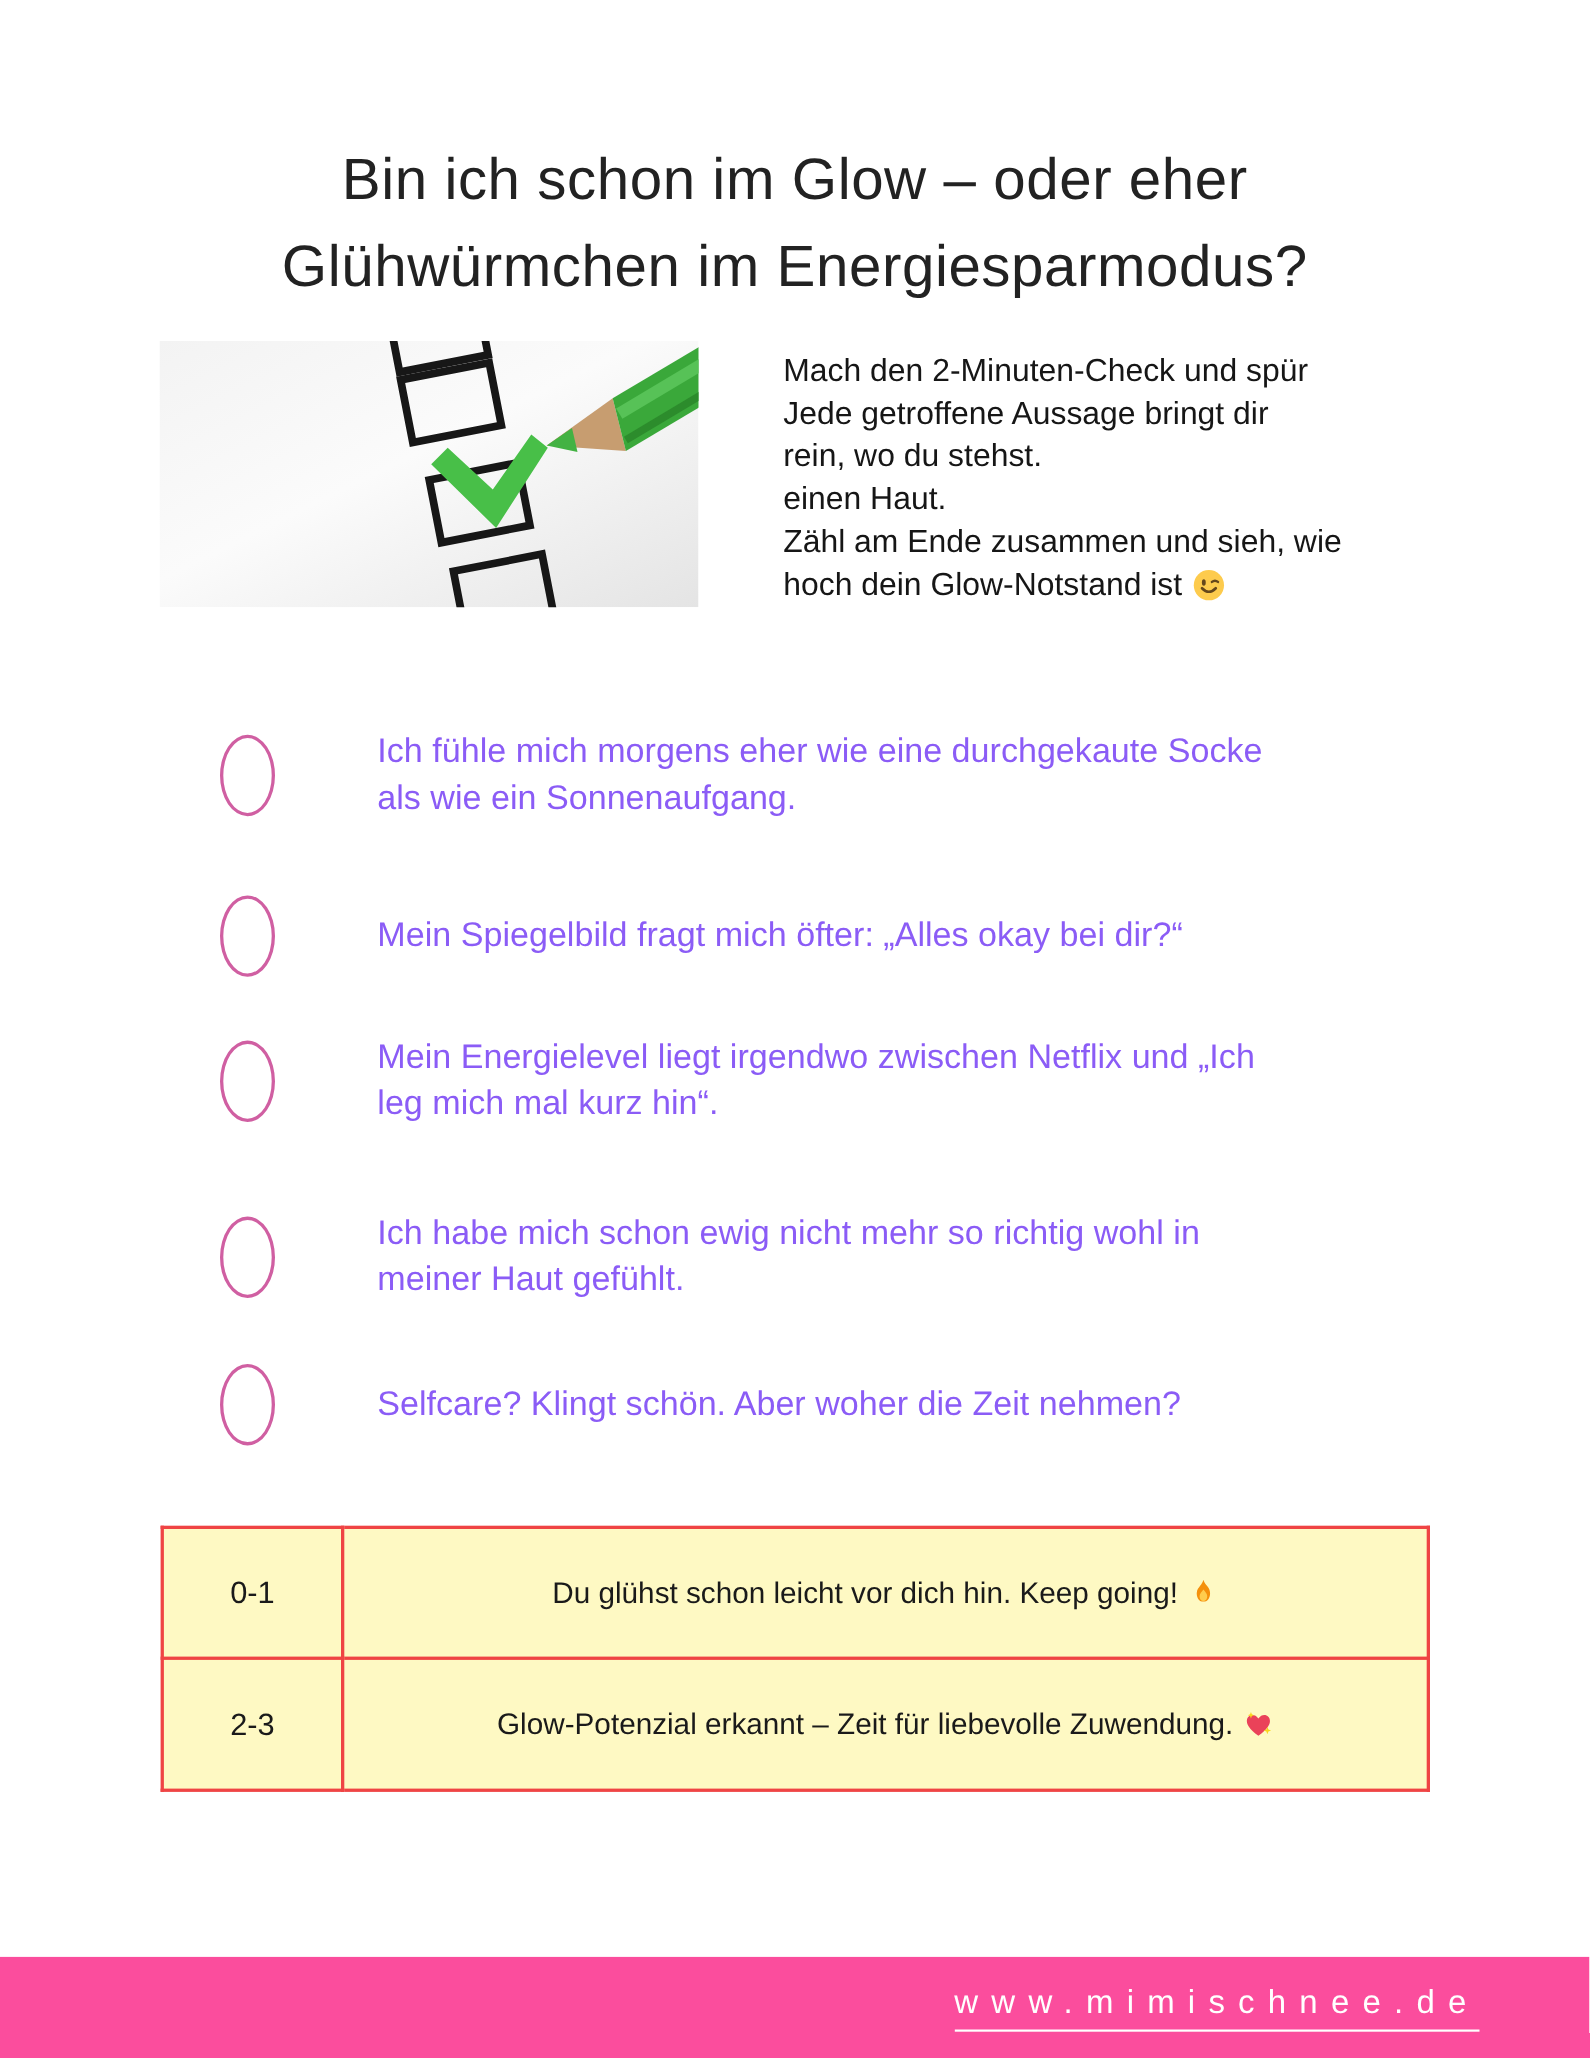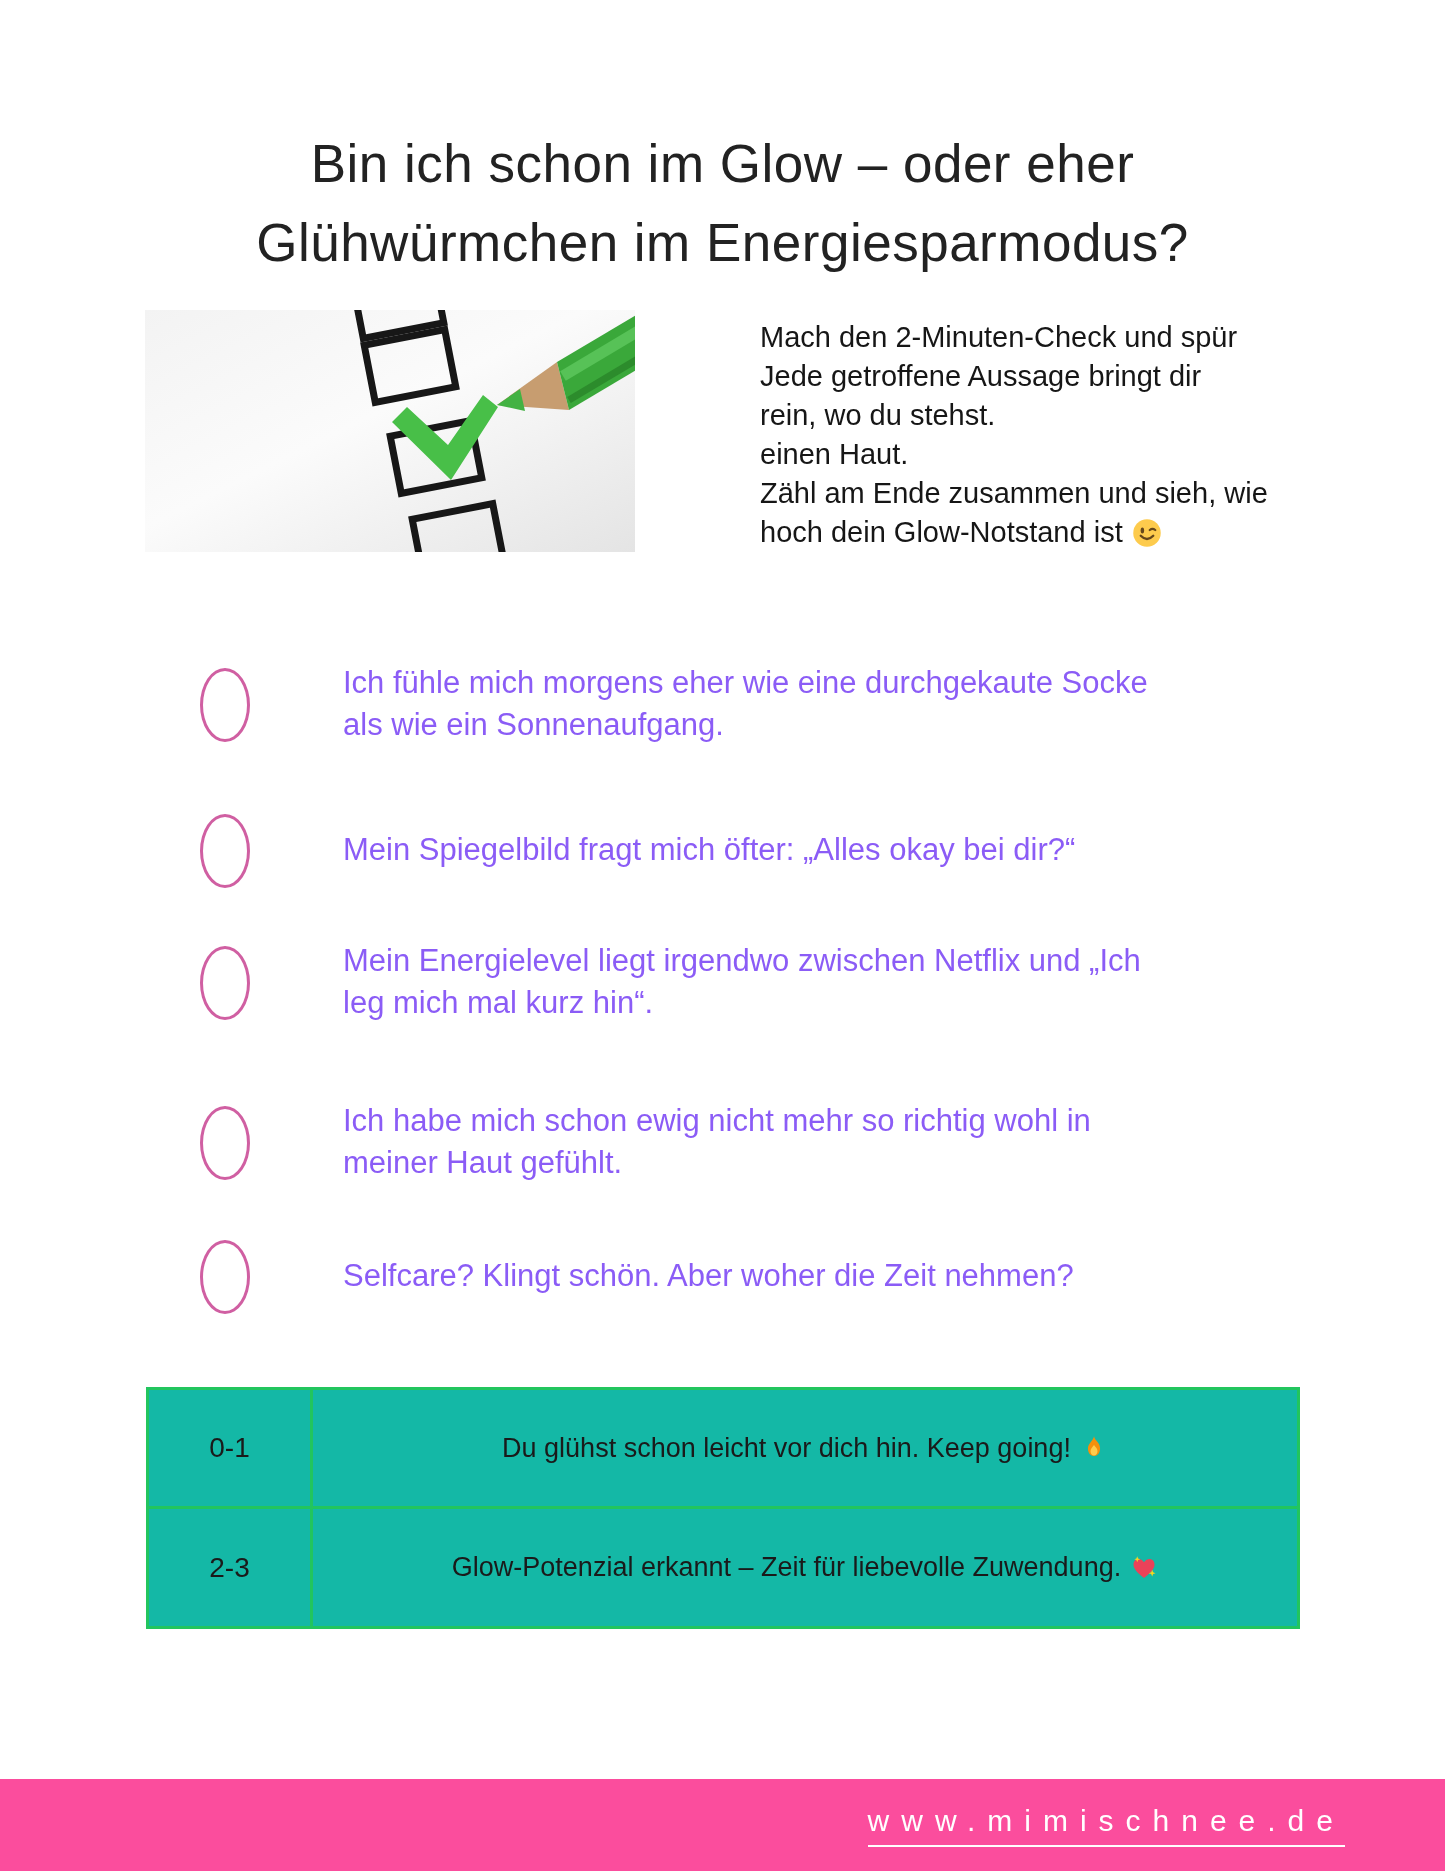--- a/index.html
+++ b/index.html
@@ -14,21 +14,21 @@
     text-align:center;font-size:53px;line-height:79px;font-weight:500;
     color:#222;letter-spacing:.5px;
   }
   
   .photo{
     position:absolute;left:145px;top:310px;width:490px;height:242px;
   }
   .photo svg{display:block;width:100%;height:100%;}
   
   .intro{
-    position:absolute;left:760px;top:318px;width:580px;
+    position:absolute;left:712px;top:318px;width:580px;
     font-size:29px;line-height:39px;color:#161616;
   }
   .intro-line{white-space:nowrap;}
   
   .check-item{
     position:absolute;left:200px;height:84px;width:1150px;
     display:flex;align-items:center;
   }
   .answer-circle{
     flex:0 0 auto;width:44px;height:68px;margin-top:2px;
@@ -36,21 +36,21 @@
   }
   .item-text{
     margin-left:93px;font-size:31px;line-height:42px;color:#8b5cf6;
   }
   .item-text div{white-space:nowrap;}
   
   .score-table{
     position:absolute;left:146px;top:1387px;width:1154px;
     border-collapse:collapse;table-layout:fixed;
   }
-  .score-table td{border:3px solid #22c55e;background:#14b8a6;vertical-align:middle;}
+  .score-table td{border:3px solid #ef4444;background:#fef9c3;vertical-align:middle;}
   .range-cell{width:159px;text-align:center;font-size:28px;color:#1a1a1a;}
   .msg-cell{text-align:center;font-size:27px;color:#1a1a1a;}
   .row-0 td{height:114px;}
   .row-1 td{height:115px;}
   .row-2 td{height:88px;}
   
   .footer{
     position:absolute;left:0;top:1779px;width:1445px;height:92px;
     background:#fb4d9d;display:flex;align-items:center;justify-content:flex-end;
   }

